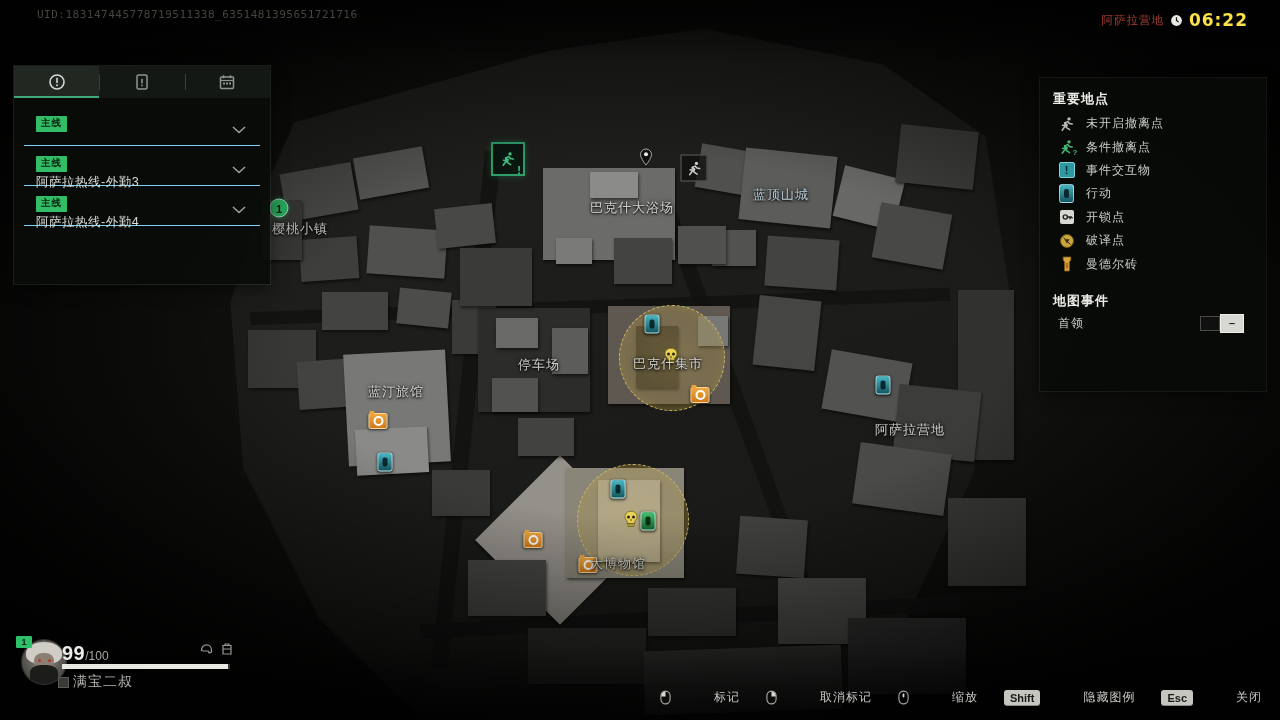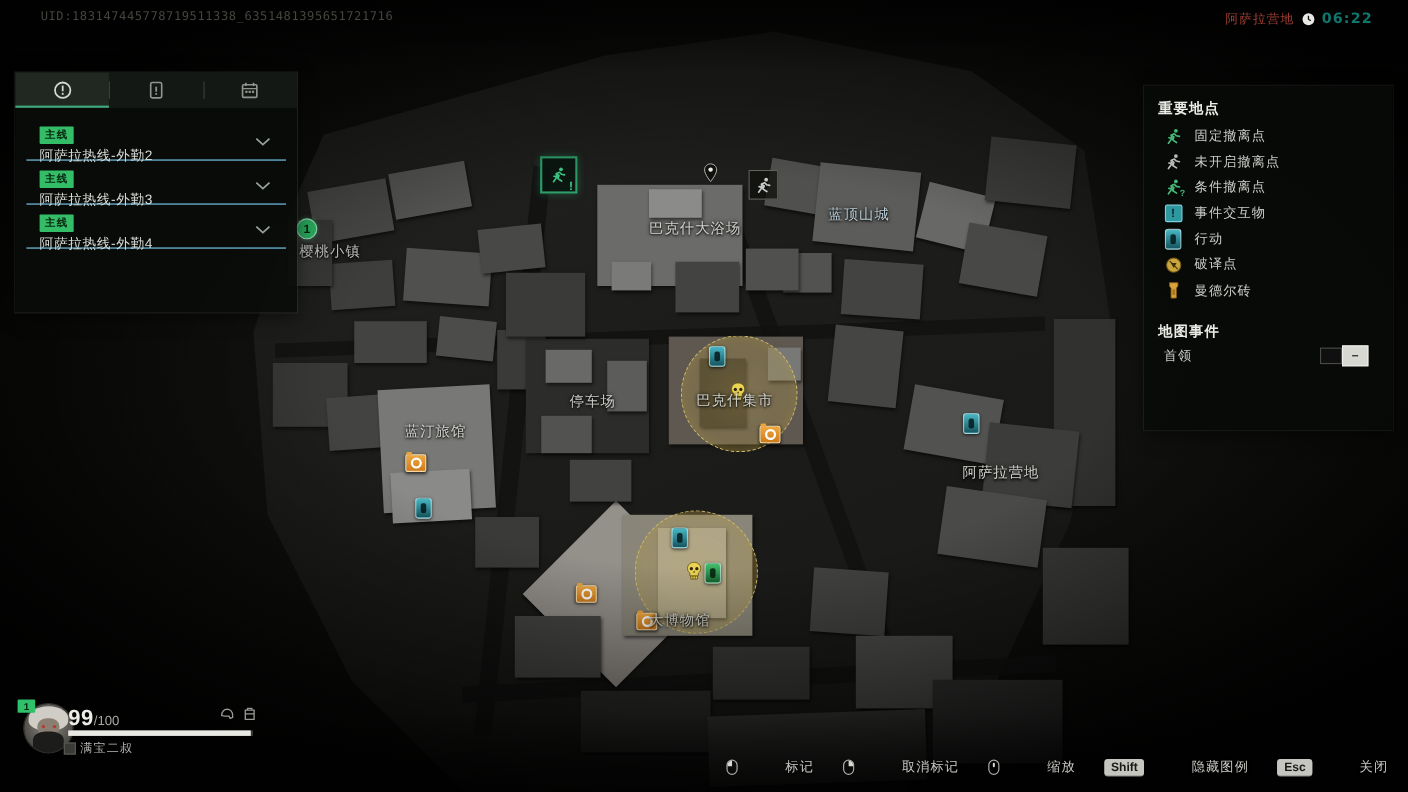--- a/index.html
+++ b/index.html
@@ -36,21 +36,21 @@
   .cache{width:17px;height:14px;border-radius:2px;position:relative;display:flex;align-items:center;justify-content:center;
         background:linear-gradient(180deg,#f0a83e,#cf7a1a);border:1px solid #ffd79a;box-shadow:0 1px 3px rgba(0,0,0,.7);}
   .cache:before{content:"";position:absolute;left:0;top:-3px;width:5px;height:3px;background:#eda43a;border-radius:1px;}
   .cache i{width:6px;height:6px;border:2px solid #fff;border-radius:50%;}
   .objnum{width:17px;height:17px;border-radius:50%;background:#2fc06a;color:#06230f;font-size:11px;font-weight:bold;
         display:flex;align-items:center;justify-content:center;border:1px solid #aef0cd;box-shadow:0 0 5px rgba(47,192,106,.5);}
   
   #uid{left:37px;top:8px;color:#45453f;font-size:11px;font-family:"DejaVu Sans Mono",monospace;letter-spacing:.5px;}
   #evac{right:32px;top:10px;display:flex;align-items:center;gap:6px;}
   #evac .lbl{color:#a33f34;font-size:11.5px;letter-spacing:1px;}
-  #evac .time{color:#0f766e;font-size:13px;font-weight:bold;letter-spacing:1px;font-family:"DejaVu Sans",sans-serif;}
+  #evac .time{color:#fde047;font-size:17px;font-weight:bold;letter-spacing:1px;font-family:"DejaVu Sans",sans-serif;}
   
   #missions{left:14px;top:66px;width:256px;height:218px;background:rgba(10,12,10,.92);
         box-shadow:0 0 0 1px rgba(70,76,70,.35),0 4px 14px rgba(0,0,0,.5);}
   #mtabs{display:flex;height:32px;background:rgba(22,26,22,.9);}
   .mtab{flex:1;display:flex;align-items:center;justify-content:center;position:relative;}
   .mtab + .mtab:before{content:"";position:absolute;left:0;top:8px;bottom:8px;width:1px;background:#3a3f3a;}
   .mtab.active{background:rgba(34,42,36,.9);}
   .mtab.active:after{content:"";position:absolute;left:0;right:0;bottom:0;height:2px;background:#3fa97c;}
   .mitem{height:40px;margin:0 10px;border-bottom:1px solid #7dd3fc;position:relative;padding:6px 0 0 12px;box-sizing:border-box;}
   .mbadge{display:inline-block;background:#32bd66;color:#07220f;font-size:9.5px;font-weight:bold;
@@ -79,21 +79,21 @@
   #avatar .face{position:absolute;left:12px;top:13px;width:20px;height:16px;border-radius:45%;background:#8a7f72;}
   #avatar .eye{position:absolute;top:19px;width:3px;height:3px;border-radius:50%;background:#b03a30;}
   #avatar .mask{position:absolute;left:8px;top:25px;width:28px;height:20px;border-radius:40% 40% 30% 30%;background:#1c1c1a;}
   #lvl{position:absolute;left:0;top:2px;min-width:12px;height:12px;background:#2fc06a;color:#07220f;font-size:9px;
         font-weight:bold;display:flex;align-items:center;justify-content:center;border-radius:1px;padding:0 2px;}
   #hp-nums{position:absolute;left:46px;top:8px;color:#ececе7;}
   #hp-cur{color:#ededE8;font-size:20px;font-weight:bold;letter-spacing:.5px;}
   #hp-max{color:#a7a7a2;font-size:12px;}
   #hp-bar{position:absolute;left:46px;top:30px;width:168px;height:5px;background:rgba(70,70,66,.8);}
   #hp-fill{height:100%;background:#e9e9e4;}
-  #pname{position:absolute;left:42px;top:39px;color:#b6b8b2;font-size:11px;letter-spacing:1px;display:flex;align-items:center;gap:4px;}
+  #pname{position:absolute;left:42px;top:39px;color:#b6b8b2;font-size:14px;letter-spacing:1px;display:flex;align-items:center;gap:4px;}
   #pname .rk{width:9px;height:9px;background:#3a3a36;border:1px solid #5a5a55;display:inline-block;}
   #stat-icons{position:absolute;left:184px;top:9px;display:flex;gap:8px;}
   
   #controls{right:18px;bottom:14px;display:flex;align-items:center;gap:26px;}
   .ctrl{display:flex;align-items:center;gap:7px;}
   .ctrl .lab{color:#c9c9c4;font-size:12px;letter-spacing:1px;text-shadow:0 1px 2px #000;margin-left:36px;}
   .key{background:#c6c6c1;color:#1a1a14;border-radius:3px;padding:1.5px 6px;font-size:11px;font-weight:bold;
         box-shadow:0 1px 0 #8a8a85;}
 </style>
 </head>
@@ -313,21 +313,20 @@
             <rect x="5" y="9.5" width="2" height="2" fill="#8f948f"></rect>
             <rect x="8" y="9.5" width="2" height="2" fill="#8f948f"></rect>
             <rect x="11" y="9.5" width="2" height="2" fill="#8f948f"></rect>
           </svg>
       </span>
     </div>
   </div>
   <div style="padding-top:8px;">
     <div class="mitem">
       <span class="mbadge">主线</span>
-      <span class="mtitle">阿萨拉热线-外勤2</span>
       <span class="mchev"><svg width="14" height="8" viewBox="0 0 14 8">
             <path d="M1 1l6 5.5L13 1" fill="none" stroke="#9aa09a" stroke-width="1.6"></path>
           </svg></span>
     </div>
     <div class="mitem">
       <span class="mbadge">主线</span>
       <span class="mtitle">阿萨拉热线-外勤3</span>
       <span class="mchev"><svg width="14" height="8" viewBox="0 0 14 8">
             <path d="M1 1l6 5.5L13 1" fill="none" stroke="#9aa09a" stroke-width="1.6"></path>
           </svg></span>
@@ -340,29 +339,20 @@
           </svg></span>
     </div>
   </div>
 </div>
 
 <div id="legend" class="abs">
   <h3>重要地点</h3>
   <div class="litem">
     <span class="licon">
         <svg width="16" height="16" viewBox="0 0 16 16">
-          <circle cx="10" cy="2.9" r="1.7" fill="#46b878"></circle>
-          <path d="M3.2 14.2 6.4 9.8 5.6 6.9 8.6 5.6 10.4 7.4 13.2 8 M5.6 6.9 8.2 8.6 7.2 11.4 10.6 13.6 M6.4 9.8 3.6 9.2" stroke="#46b878" stroke-width="1.5" fill="none" stroke-linecap="round" stroke-linejoin="round"></path>
-        </svg>
-      </span>
-    <span class="llabel">固定撤离点</span>
-  </div>
-  <div class="litem">
-    <span class="licon">
-        <svg width="16" height="16" viewBox="0 0 16 16">
           <circle cx="10" cy="2.9" r="1.7" fill="#b9bdb9"></circle>
           <path d="M3.2 14.2 6.4 9.8 5.6 6.9 8.6 5.6 10.4 7.4 13.2 8 M5.6 6.9 8.2 8.6 7.2 11.4 10.6 13.6 M6.4 9.8 3.6 9.2" stroke="#b9bdb9" stroke-width="1.5" fill="none" stroke-linecap="round" stroke-linejoin="round"></path>
         </svg>
       </span>
     <span class="llabel">未开启撤离点</span>
   </div>
   <div class="litem">
     <span class="licon">
         <span style="position:relative;display:flex;">
           <svg width="16" height="16" viewBox="0 0 16 16">
@@ -380,20 +370,30 @@
       </span>
     <span class="llabel">事件交互物</span>
   </div>
   <div class="litem">
     <span class="licon">
         <span class="opchip" style="--c1:#48b7c4;--c2:#15555e">
           <i></i>
         </span>
       </span>
     <span class="llabel">行动</span>
+  </div>
+  <div class="litem">
+    <span class="licon">
+        <svg width="16" height="16" viewBox="0 0 16 16">
+          <rect x="1" y="1" width="14" height="14" rx="2" fill="#d9d9d4"></rect>
+          <circle cx="6.3" cy="8" r="2.1" fill="none" stroke="#22221f" stroke-width="1.4"></circle>
+          <path d="M8.4 8h4.6M11 8v2.3M13 8v1.6" stroke="#22221f" stroke-width="1.4" fill="none"></path>
+        </svg>
+      </span>
+    <span class="llabel">开锁点</span>
   </div>
   <div class="litem">
     <span class="licon">
         <svg width="16" height="16" viewBox="0 0 16 16">
           <circle cx="8" cy="8" r="6.5" fill="#caa53d" stroke="#6e5716" stroke-width="1"></circle>
           <path d="M5.4 6.2h5.2L8 10.6z" fill="#3a2f0e"></path>
           <path d="M4.4 4.4l7.2 7.2" stroke="#3a2f0e" stroke-width="1"></path>
         </svg>
       </span>
     <span class="llabel">破译点</span>

